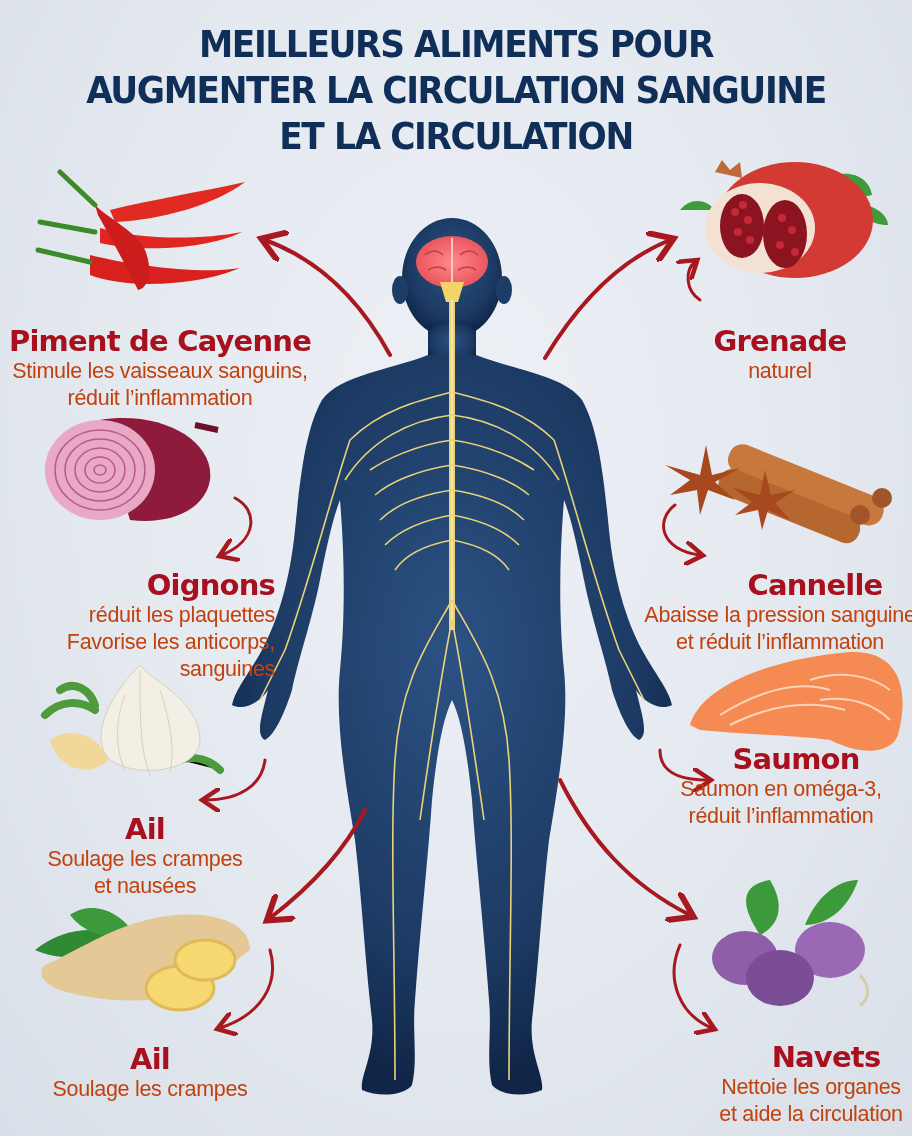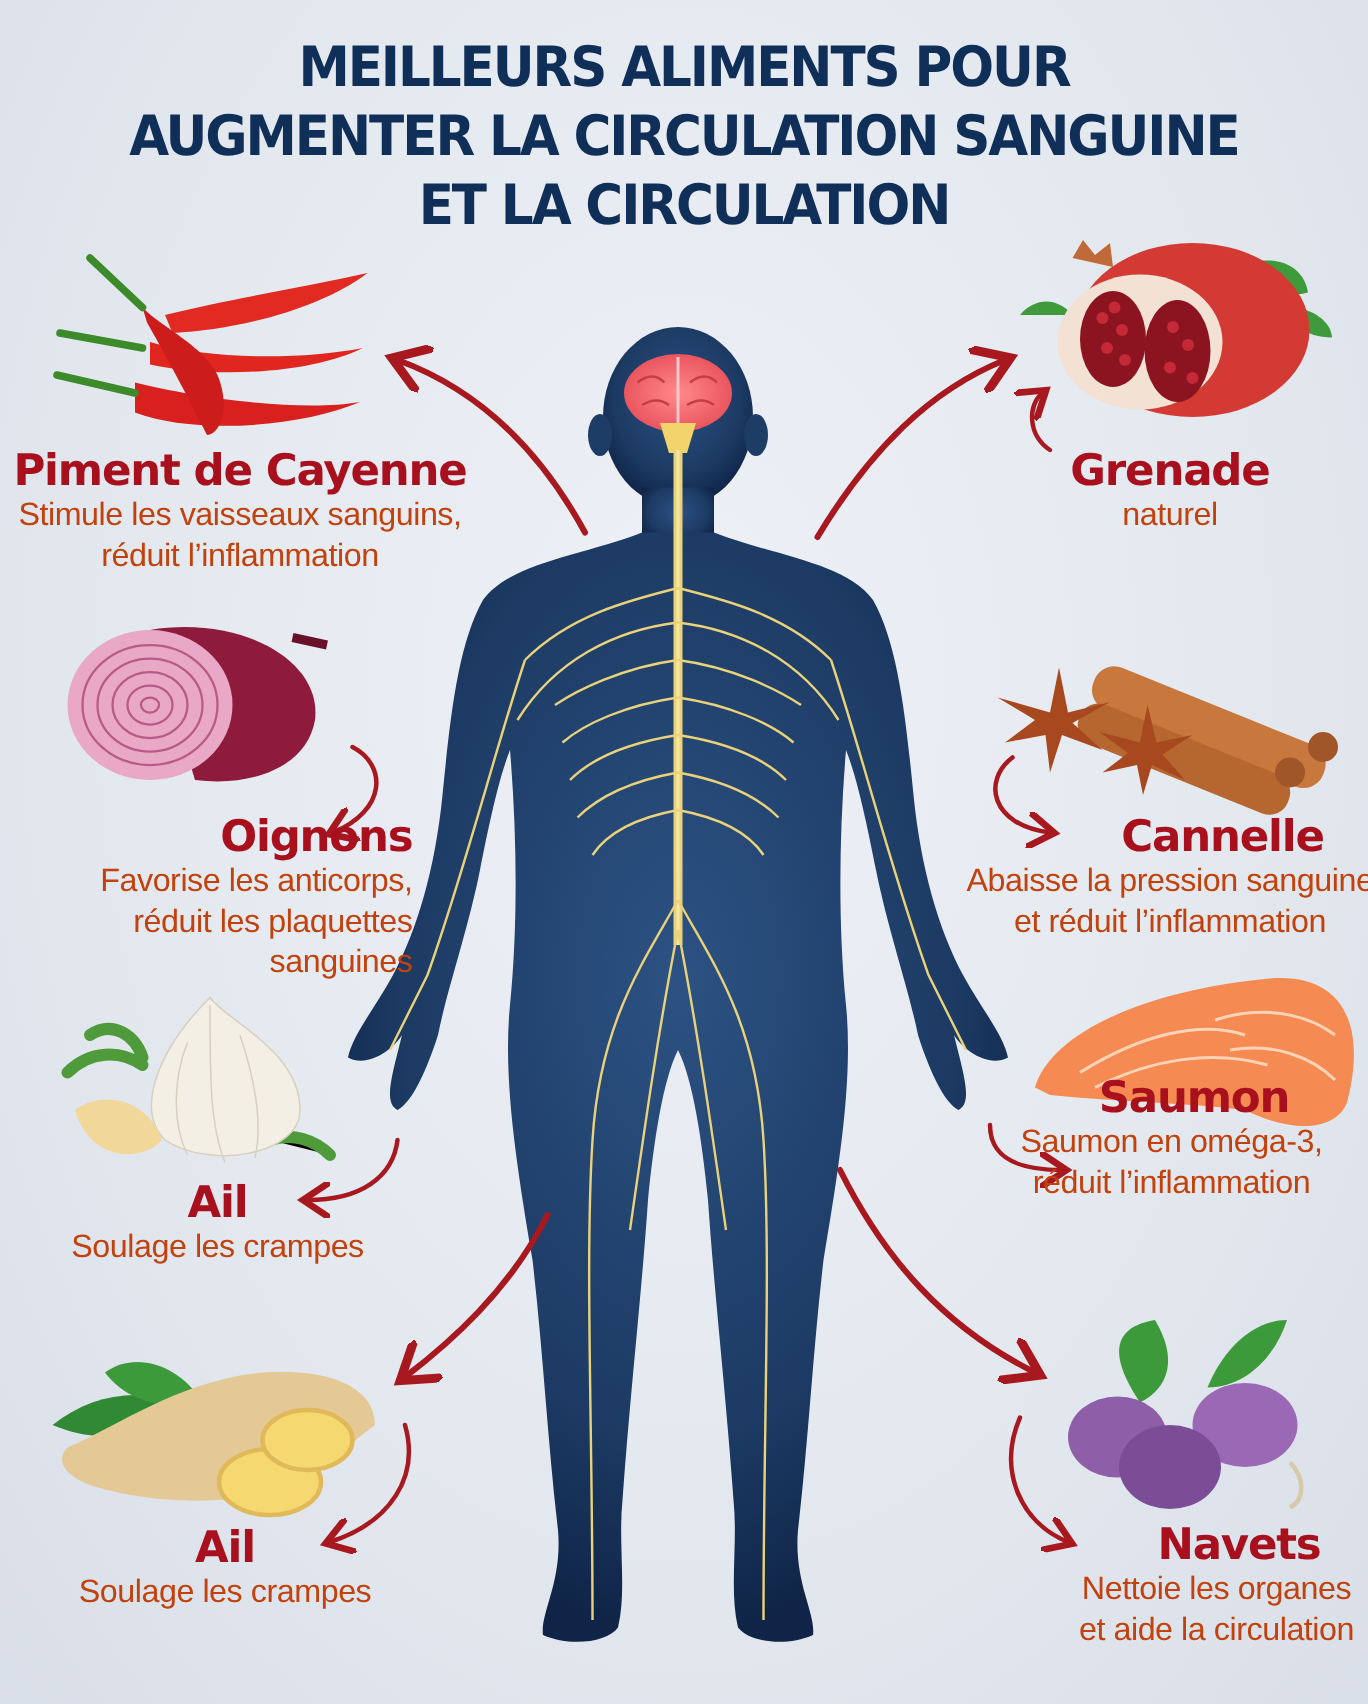--- a/index.html
+++ b/index.html
@@ -13,21 +13,21 @@
     position: absolute; left: 0; top: 22px; width: 912px;
     text-align: center; color: #0f2f58;
     font-family: "DejaVu Sans", sans-serif; font-weight: bold;
     font-size: 37px; line-height: 46px; letter-spacing: -1.5px;
     transform: scaleX(0.93);
   }
   .title div { white-space: nowrap; }
   .item { position: absolute; text-align: center; }
   .item .name {
     color: #a8101d; font-weight: bold; font-family: "DejaVu Sans", sans-serif;
-    font-size: 29px; letter-spacing: -0.8px; line-height: 34px; white-space: nowrap;
+    font-size: 29px; letter-spacing: -0.8px; line-height: 34px; white-space: nowrap; margin-top: 28px;
   }
   .item .desc {
     color: #c2410c; font-size: 21.5px; line-height: 27px; white-space: nowrap;
     letter-spacing: -0.3px;
   }
   .layer { position: absolute; left: 0; top: 0; }
 </style>
 </head>
 <body>
 
@@ -240,28 +240,29 @@
 </svg>
 
 <div class="item" style="left:0; top:296px; width:320px;">
   <div class="name">Piment de Cayenne</div>
   <div class="desc">Stimule les vaisseaux sanguins,</div>
   <div class="desc">réduit l’inflammation</div>
 </div>
 
 <div class="item" style="left:0; top:540px; width:275px;text-align:right;">
   <div class="name">Oignons</div>
+  <div class="desc">réduit les plaquettes</div>
   <div class="desc">Favorise les anticorps,</div>
-  <div class="desc">réduit les plaquettes</div>
   <div class="desc">sanguines</div>
 </div>
 
 <div class="item" style="left:0; top:784px; width:290px;">
   <div class="name">Ail</div>
   <div class="desc">Soulage les crampes</div>
+  <div class="desc">et nausées</div>
 </div>
 
 <div class="item" style="left:0; top:1014px; width:300px;">
   <div class="name">Ail</div>
   <div class="desc">Soulage les crampes</div>
 </div>
 
 <div class="item" style="left:680px; top:296px; width:200px;">
   <div class="name">Grenade</div>
   <div class="desc">naturel</div>

